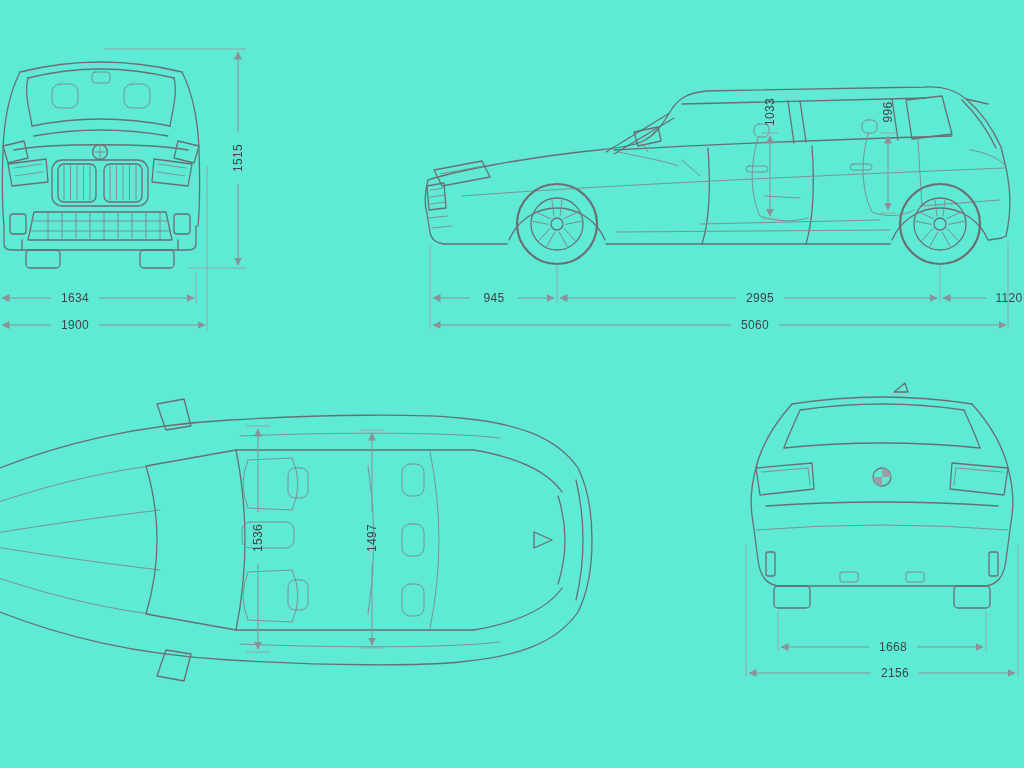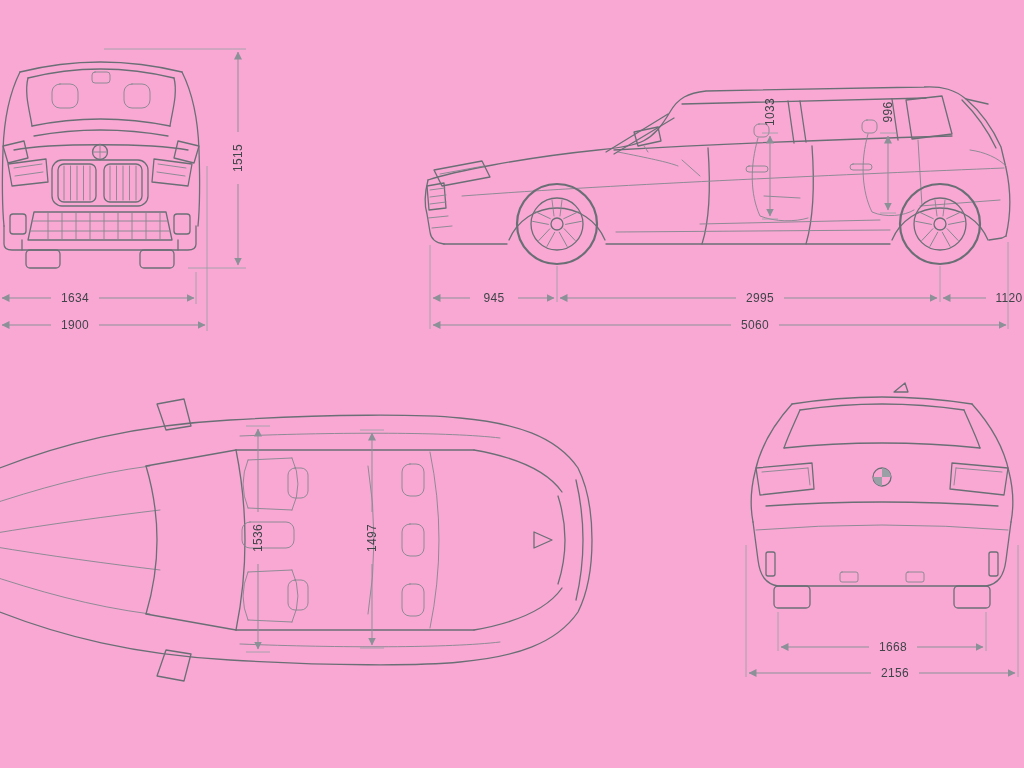--- a/index.html
+++ b/index.html
@@ -1,16 +1,16 @@
 <!DOCTYPE html>
 <html><head>
 <meta charset="utf-8">
 <style>
   html,body { margin:0; padding:0; background:#fff; }
-  .canvas { position:relative; width:1024px; height:768px; background:#f9a8d4; overflow:hidden;text-decoration:underline; }
+  .canvas { position:relative; width:1024px; height:768px; background:#5eead4; overflow:hidden;text-decoration:underline; }
   svg { display:block; }
   .art  { fill:none; stroke:#6a6f75; stroke-width:1.3; stroke-linecap:round; stroke-linejoin:round; }
   .tire { fill:none; stroke:#6a6f75; stroke-width:2.2; }
   .thin { fill:none; stroke:#82878d; stroke-width:0.9; stroke-linecap:round; stroke-linejoin:round; }
   .dim  { fill:none; stroke:#8b9197; stroke-width:1; }
   .ext  { fill:none; stroke:#9aa0a6; stroke-width:0.9; }
   .dimtext { font-family:"Liberation Sans", sans-serif; font-size:12px; fill:#3f4449; letter-spacing:0.3px; }
   .qfill { fill:#9aa0a6; stroke:none; }
 </style>
 </head>

